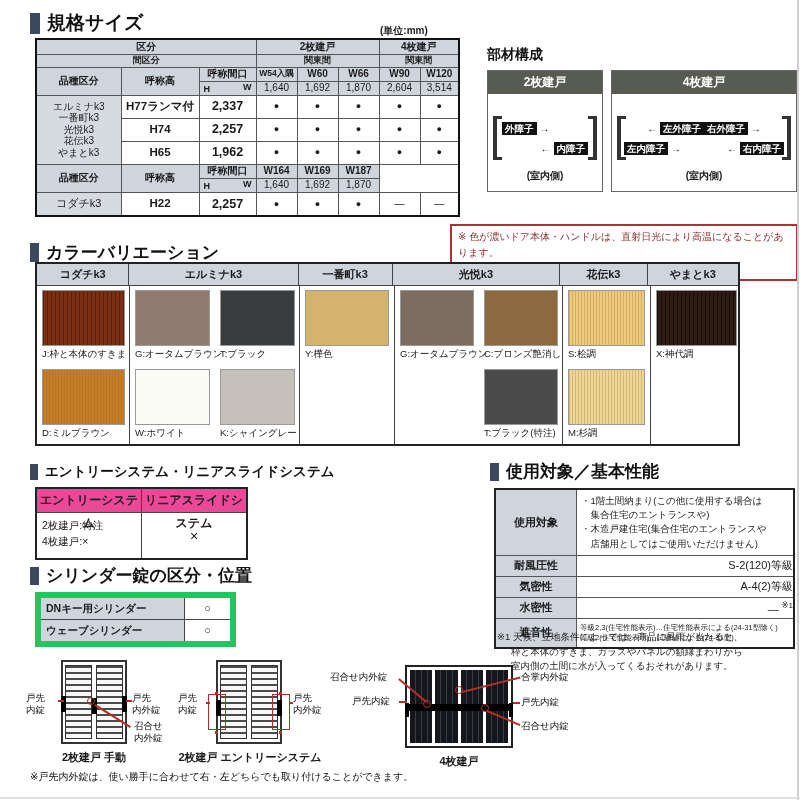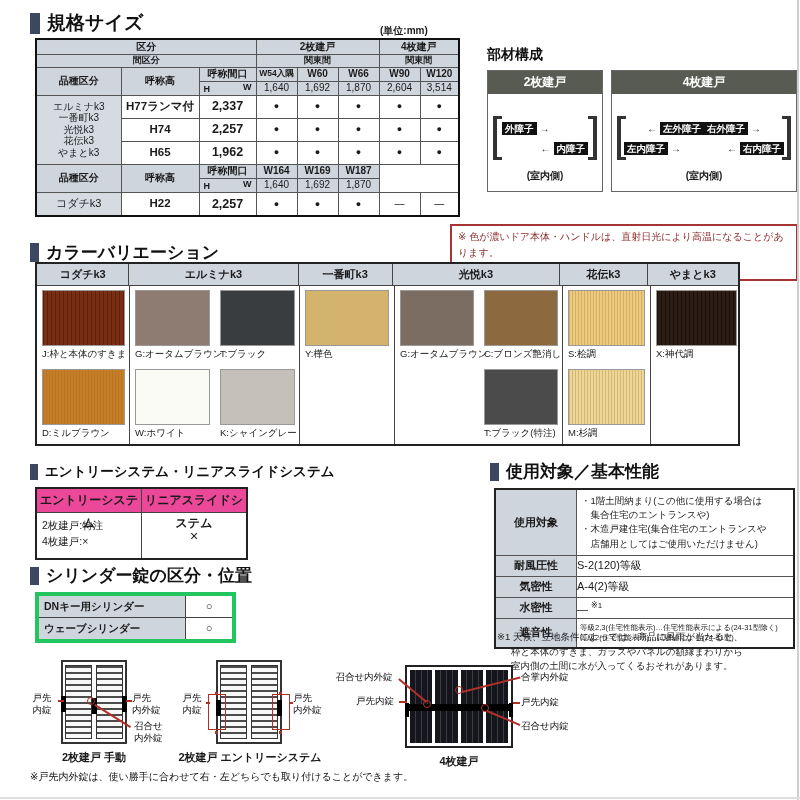--- a/index.html
+++ b/index.html
@@ -61,54 +61,54 @@
   .grain-light{background-image:repeating-linear-gradient(90deg,rgba(150,100,25,0.28) 0 1px,transparent 1px 3px)}
   .grain-black{background-image:repeating-linear-gradient(90deg,rgba(0,0,0,0.45) 0 1px,transparent 1px 4px)}
 
   
   .entry{position:absolute;left:35px;top:487px;width:213px;border:2px solid #222;background:#fff;box-sizing:border-box}
   .entry-h{display:flex;height:23px;border-bottom:1px solid #444}
   .entry-h div{background:#ec4899;font-size:12px;font-weight:bold;text-align:center;line-height:23px;box-sizing:border-box}
   .entry-b{display:flex;height:45px}
   .entry-c1{width:105px;border-right:1px solid #444;font-size:10.5px;padding:5px 0 0 5px;line-height:1.5;box-sizing:border-box}
   .entry-c2{width:104px;display:flex;align-items:center;justify-content:center;font-size:14px}
-  .cyl{position:absolute;left:35px;top:592px;width:201px;border:4px solid #22c55e;background:#fff;box-sizing:border-box}
+  .cyl{position:absolute;left:35px;top:592px;width:201px;border:6px solid #22c55e;background:#fff;box-sizing:border-box}
   .cyl-row{display:flex;height:21px;border-bottom:1px solid #444}
   .cyl-row:last-child{border-bottom:none}
   .cyl-n{width:150px;background:#cfd5dd;font-size:10.5px;font-weight:bold;line-height:21px;padding-left:5px;
          border-right:1px solid #444;box-sizing:border-box}
   .cyl-v{width:47px;text-align:center;line-height:21px;font-size:11px}
 
   
   table.perf{position:absolute;left:494px;top:488px;width:301px;border-collapse:collapse;border:2px solid #222;
              table-layout:fixed;background:#fff}
   table.perf td{border:1px solid #555;vertical-align:middle;padding:0}
   td.pl{background:#cfd5dd;font-size:11px;font-weight:bold;text-align:center;width:80px}
-  td.pv{font-size:11px;text-align:left}
+  td.pv{font-size:11px;text-align:right}
   td.pv.usage{font-size:9.5px;text-align:left;padding:3px 4px;line-height:1.5;font-weight:normal}
   td.pv.usage span{display:block;white-space:nowrap}
   td.pv .ref{font-size:8px;vertical-align:super}
   td.pv.sound{font-size:7.5px;text-align:left;padding:2px 3px;line-height:1.35}
   td.pv.sound span{display:block;white-space:nowrap}
   .pnote{position:absolute;left:497px;top:630px;font-size:9.5px;line-height:1.55;color:#222}
   .pnote span{display:block;white-space:nowrap}
   .pnote span + span{padding-left:14px}
 
   
   .bottom{position:absolute;left:0;top:650px;width:800px;height:150px}
   .door2{position:absolute;width:66px;height:84px;border:2px solid #333;background:#fff;display:flex;box-sizing:border-box}
   .door2 .panel{flex:1;margin:3px 2px;border:1.5px solid #333;
         background:repeating-linear-gradient(180deg,#4c4c4c 0 2px,#f8f8f8 2px 6px)}
   .lk{position:absolute;width:5px;height:16px;background:#000}
   .door4{position:absolute;left:405px;top:15px;width:108px;height:83px;border:2px solid #222;background:#fff;
          display:flex;gap:3px;padding:3px;box-sizing:border-box}
   .door4 .dpanel{flex:1;background:repeating-linear-gradient(90deg,#15151c 0 5px,#3b3b46 5px 6px)}
   .dband{position:absolute;left:2px;right:2px;top:37px;height:7px;background:#000}
   .lab{position:absolute;font-size:9.5px;line-height:1.25;color:#111;white-space:nowrap}
-  .lab.r{text-align:center}
+  .lab.r{text-align:left}
   .lab span{display:block}
   .rl{position:absolute;height:1.5px;background:#b03028;transform-origin:left center}
   .rc{position:absolute;width:8px;height:8px;border:1.5px solid #b03028;border-radius:50%;box-sizing:border-box}
   .rb{position:absolute;border:1.3px solid #b03028;box-sizing:border-box}
   .rd{position:absolute;width:3px;height:3px;background:#b03028}
   .cap{position:absolute;font-size:11px;font-weight:bold;text-align:center;white-space:nowrap}
   .dfoot{position:absolute;left:30px;top:120px;font-size:10px;color:#111;white-space:nowrap}
 
   .scan-r{position:absolute;right:1px;top:0;width:2px;height:800px;background:#cfcfcf}
   .scan-b{position:absolute;left:0;bottom:1px;width:800px;height:2px;background:#dedede}

